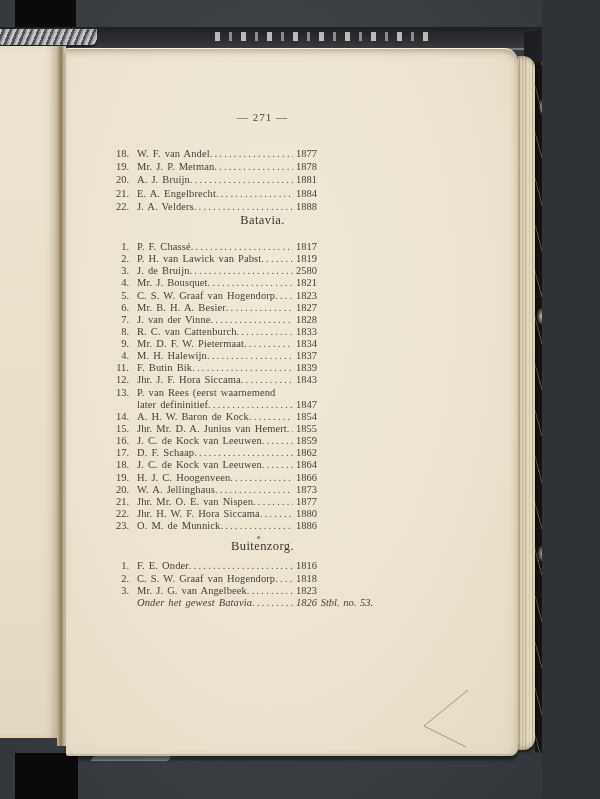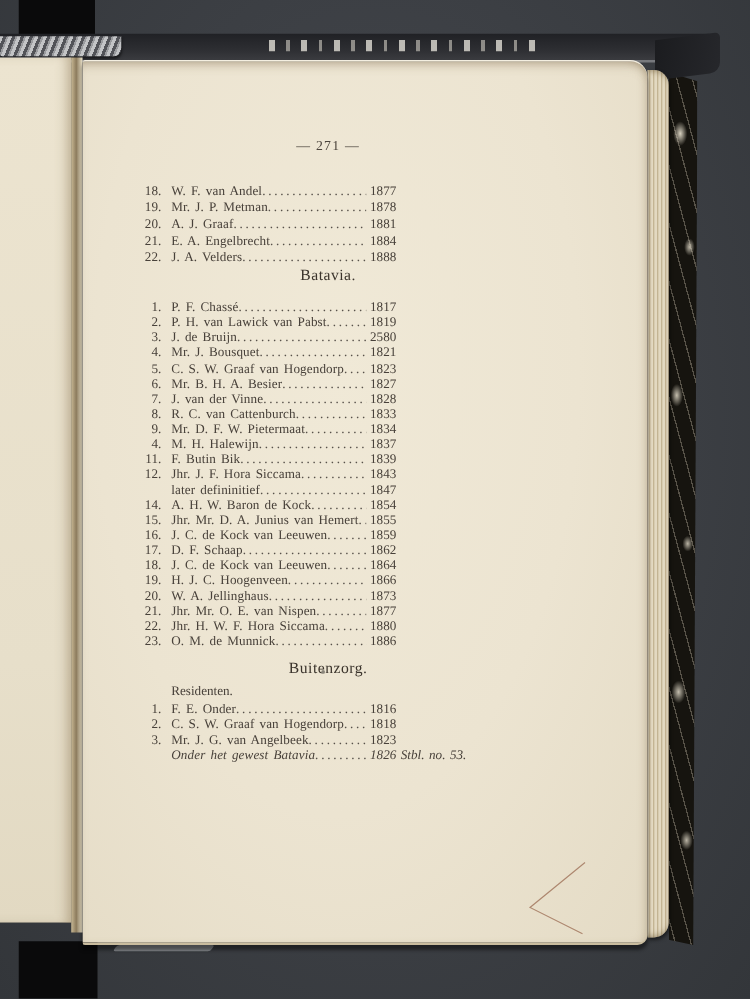--- a/index.html
+++ b/index.html
@@ -1,16 +1,16 @@
 <!DOCTYPE html>
 <html><head>
 <meta charset="utf-8">
 <style>
   html,body{margin:0;padding:0;background:#2f3236;}
-  .scene{position:relative;width:600px;height:799px;overflow:hidden;
+  .scene{position:relative;width:542px;height:799px;overflow:hidden;
          background:radial-gradient(ellipse at 50% 42%, #46494f 0%, #3c3f44 55%, #33363a 100%);
          font-family:"Liberation Serif","DejaVu Serif",serif;}
   .notch{position:absolute;background:#0a0a0b;}
   .notch-top{left:15px;top:0;width:61px;height:30px;}
   .notch-bottom{left:15px;top:753px;width:63px;height:46px;}
   .book-top-edge{position:absolute;left:0;top:27px;width:567px;height:21px;z-index:3;
          background:linear-gradient(#202125,#2d2e32 60%,#3a3b3f);
          border-bottom:2px solid #77797d;}
   .book-top-edge .worn-marks{position:absolute;left:215px;top:5px;width:218px;height:9px;opacity:.85;
          background:repeating-linear-gradient(90deg, rgba(232,229,220,.9) 0 5px, transparent 5px 14px, rgba(210,206,196,.7) 14px 17px, transparent 17px 26px);}
@@ -98,56 +98,56 @@
 
   <div class="page"></div>
 
   <div class="text-col">
     <div class="page-number">— 271 —</div>
     <div id="sections">
         <div class="section sec-0">
           <div class="rows">
             <div class="row"><span class="num">18.</span><span class="leader"><span class="nm">W. F. van Andel</span><span class="dots">............................................................</span></span><span class="year">1877</span></div>
             <div class="row"><span class="num">19.</span><span class="leader"><span class="nm">Mr. J. P. Metman</span><span class="dots">............................................................</span></span><span class="year">1878</span></div>
-            <div class="row"><span class="num">20.</span><span class="leader"><span class="nm">A. J. Graaf</span><span class="dots">............................................................</span></span><span class="year">1881</span></div>
+            <div class="row"><span class="num">20.</span><span class="leader"><span class="nm">A. J. Bruijn</span><span class="dots">............................................................</span></span><span class="year">1881</span></div>
             <div class="row"><span class="num">21.</span><span class="leader"><span class="nm">E. A. Engelbrecht</span><span class="dots">............................................................</span></span><span class="year">1884</span></div>
             <div class="row"><span class="num">22.</span><span class="leader"><span class="nm">J. A. Velders</span><span class="dots">............................................................</span></span><span class="year">1888</span></div>
           </div>
         </div>
         <div class="section sec-1">
           <div class="heading">Batavia.</div>
           <div class="rows">
             <div class="row"><span class="num">1.</span><span class="leader"><span class="nm">P. F. Chassé</span><span class="dots">............................................................</span></span><span class="year">1817</span></div>
             <div class="row"><span class="num">2.</span><span class="leader"><span class="nm">P. H. van Lawick van Pabst</span><span class="dots">............................................................</span></span><span class="year">1819</span></div>
             <div class="row"><span class="num">3.</span><span class="leader"><span class="nm">J. de Bruijn</span><span class="dots">............................................................</span></span><span class="year">2580</span></div>
             <div class="row"><span class="num">4.</span><span class="leader"><span class="nm">Mr. J. Bousquet</span><span class="dots">............................................................</span></span><span class="year">1821</span></div>
             <div class="row"><span class="num">5.</span><span class="leader"><span class="nm">C. S. W. Graaf van Hogendorp</span><span class="dots">............................................................</span></span><span class="year">1823</span></div>
             <div class="row"><span class="num">6.</span><span class="leader"><span class="nm">Mr. B. H. A. Besier</span><span class="dots">............................................................</span></span><span class="year">1827</span></div>
             <div class="row"><span class="num">7.</span><span class="leader"><span class="nm">J. van der Vinne</span><span class="dots">............................................................</span></span><span class="year">1828</span></div>
             <div class="row"><span class="num">8.</span><span class="leader"><span class="nm">R. C. van Cattenburch</span><span class="dots">............................................................</span></span><span class="year">1833</span></div>
             <div class="row"><span class="num">9.</span><span class="leader"><span class="nm">Mr. D. F. W. Pietermaat</span><span class="dots">............................................................</span></span><span class="year">1834</span></div>
             <div class="row"><span class="num">4.</span><span class="leader"><span class="nm">M. H. Halewijn</span><span class="dots">............................................................</span></span><span class="year">1837</span></div>
             <div class="row"><span class="num">11.</span><span class="leader"><span class="nm">F. Butin Bik</span><span class="dots">............................................................</span></span><span class="year">1839</span></div>
             <div class="row"><span class="num">12.</span><span class="leader"><span class="nm">Jhr. J. F. Hora Siccama</span><span class="dots">............................................................</span></span><span class="year">1843</span></div>
+            <div class="row"><span class="num">13.</span><span class="leader"><span class="nm">P. van Rees (eerst waarnemend</span></span><span class="year"></span></div>
             <div class="row"><span class="num"></span><span class="leader"><span class="nm">later defininitief</span><span class="dots">............................................................</span></span><span class="year">1847</span></div>
             <div class="row"><span class="num">14.</span><span class="leader"><span class="nm">A. H. W. Baron de Kock</span><span class="dots">............................................................</span></span><span class="year">1854</span></div>
             <div class="row"><span class="num">15.</span><span class="leader"><span class="nm">Jhr. Mr. D. A. Junius van Hemert</span><span class="dots">............................................................</span></span><span class="year">1855</span></div>
             <div class="row"><span class="num">16.</span><span class="leader"><span class="nm">J. C. de Kock van Leeuwen</span><span class="dots">............................................................</span></span><span class="year">1859</span></div>
             <div class="row"><span class="num">17.</span><span class="leader"><span class="nm">D. F. Schaap</span><span class="dots">............................................................</span></span><span class="year">1862</span></div>
             <div class="row"><span class="num">18.</span><span class="leader"><span class="nm">J. C. de Kock van Leeuwen</span><span class="dots">............................................................</span></span><span class="year">1864</span></div>
             <div class="row"><span class="num">19.</span><span class="leader"><span class="nm">H. J. C. Hoogenveen</span><span class="dots">............................................................</span></span><span class="year">1866</span></div>
             <div class="row"><span class="num">20.</span><span class="leader"><span class="nm">W. A. Jellinghaus</span><span class="dots">............................................................</span></span><span class="year">1873</span></div>
             <div class="row"><span class="num">21.</span><span class="leader"><span class="nm">Jhr. Mr. O. E. van Nispen</span><span class="dots">............................................................</span></span><span class="year">1877</span></div>
             <div class="row"><span class="num">22.</span><span class="leader"><span class="nm">Jhr. H. W. F. Hora Siccama</span><span class="dots">............................................................</span></span><span class="year">1880</span></div>
             <div class="row"><span class="num">23.</span><span class="leader"><span class="nm">O. M. de Munnick</span><span class="dots">............................................................</span></span><span class="year">1886</span></div>
           </div>
         </div>
         <div class="section sec-2">
           <div class="heading">Buitenzorg.</div>
-          <div class="subheading">Residenten.</div>
           <div class="rows">
             <div class="row"><span class="num">1.</span><span class="leader"><span class="nm">F. E. Onder</span><span class="dots">............................................................</span></span><span class="year">1816</span></div>
             <div class="row"><span class="num">2.</span><span class="leader"><span class="nm">C. S. W. Graaf van Hogendorp</span><span class="dots">............................................................</span></span><span class="year">1818</span></div>
             <div class="row"><span class="num">3.</span><span class="leader"><span class="nm">Mr. J. G. van Angelbeek</span><span class="dots">............................................................</span></span><span class="year">1823</span></div>
             <div class="row italic"><span class="num"></span><span class="leader"><span class="nm">Onder het gewest Batavia</span><span class="dots">............................................................</span></span><span class="year">1826 Stbl. no. 53.</span></div>
           </div>
         </div>
       </div>
   </div>
 

